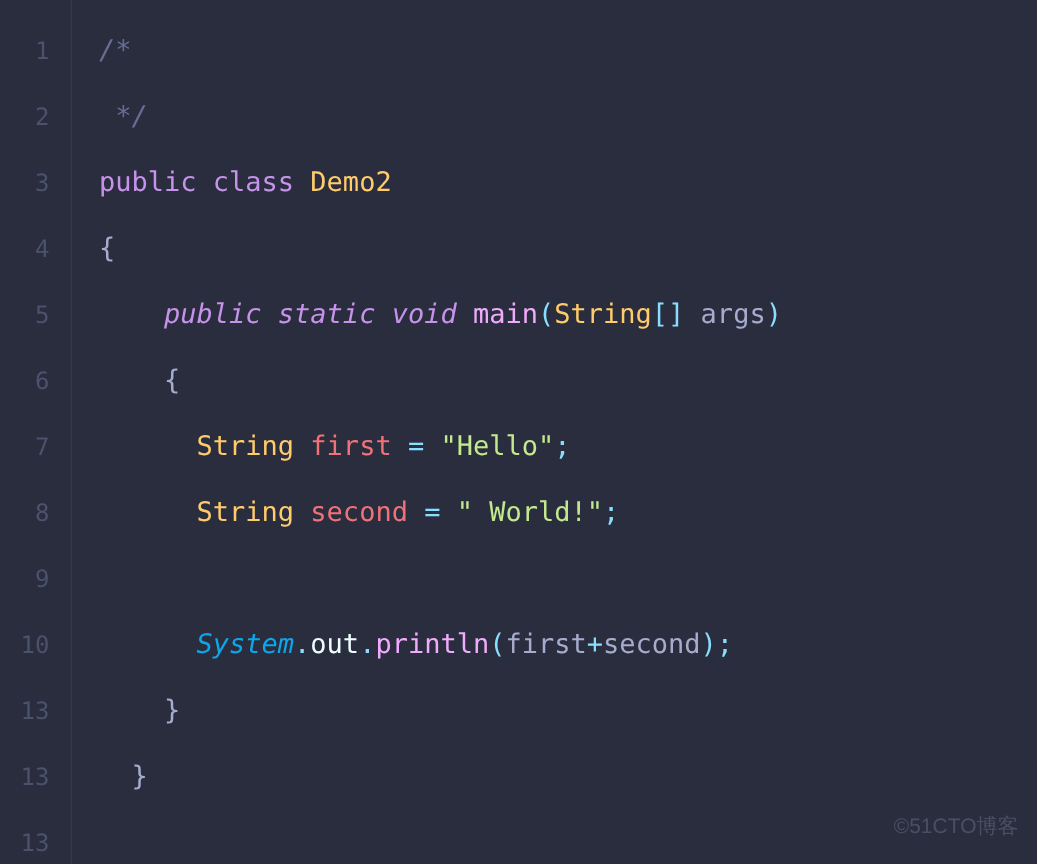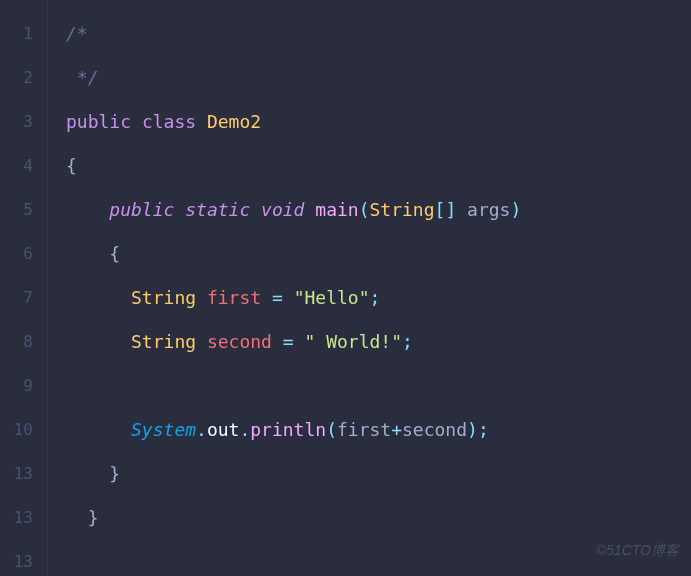--- a/index.html
+++ b/index.html
@@ -59,21 +59,20 @@
   .tok-system { color: #0ea5e9; font-style: italic; }
   .tok-out { color: #eeffff; }
   .watermark {
     position: absolute;
     bottom: 16px;
     right: 12px;
     color: #555a70;
     font-size: 14px;
     font-family: sans-serif;
     opacity: 0.75;
-    font-style: italic;
   }
 </style>
 </head>
 <body>
 
 <div class="editor">
   <div class="gutter">
     <div class="line-number">1</div>
     <div class="line-number">2</div>
     <div class="line-number">3</div>

